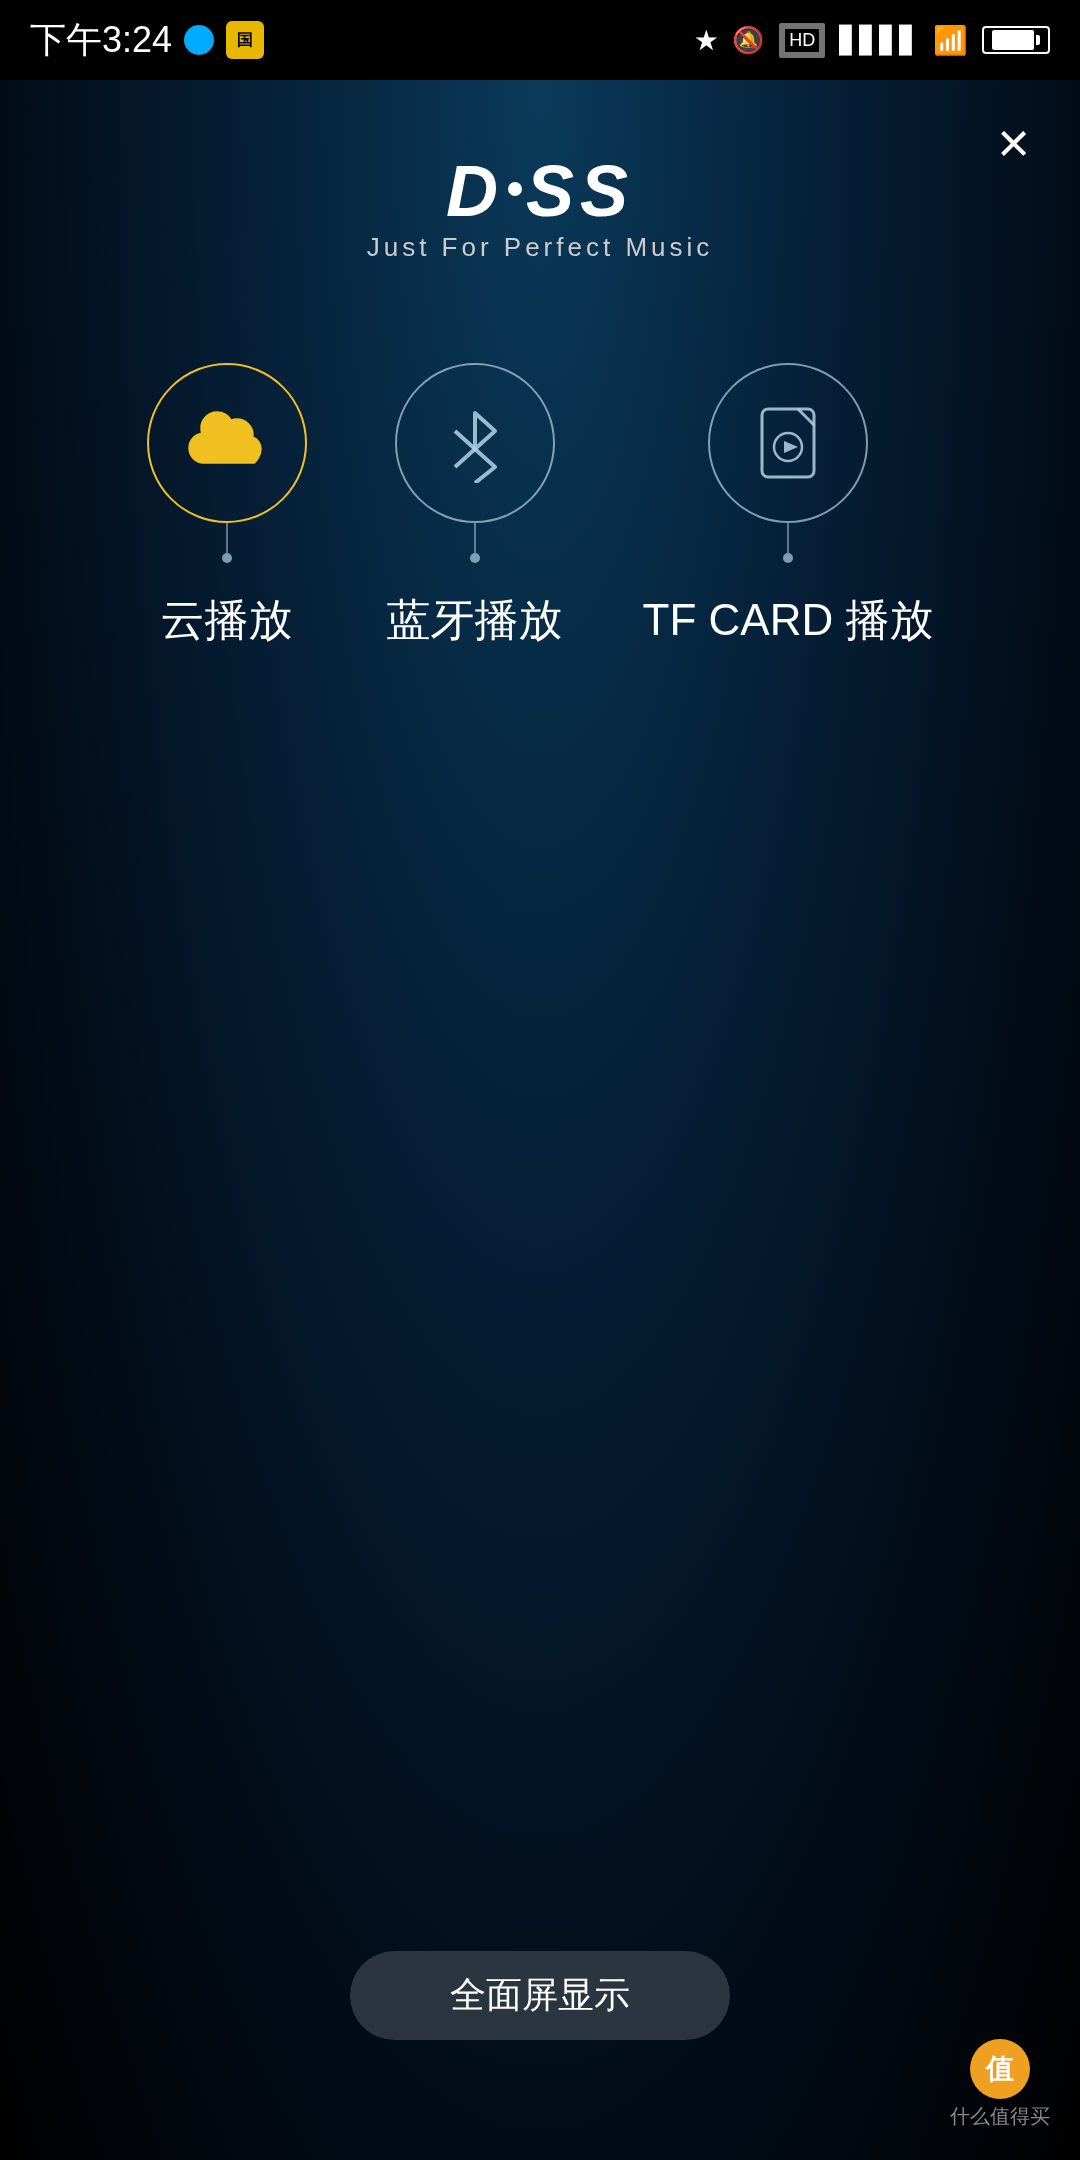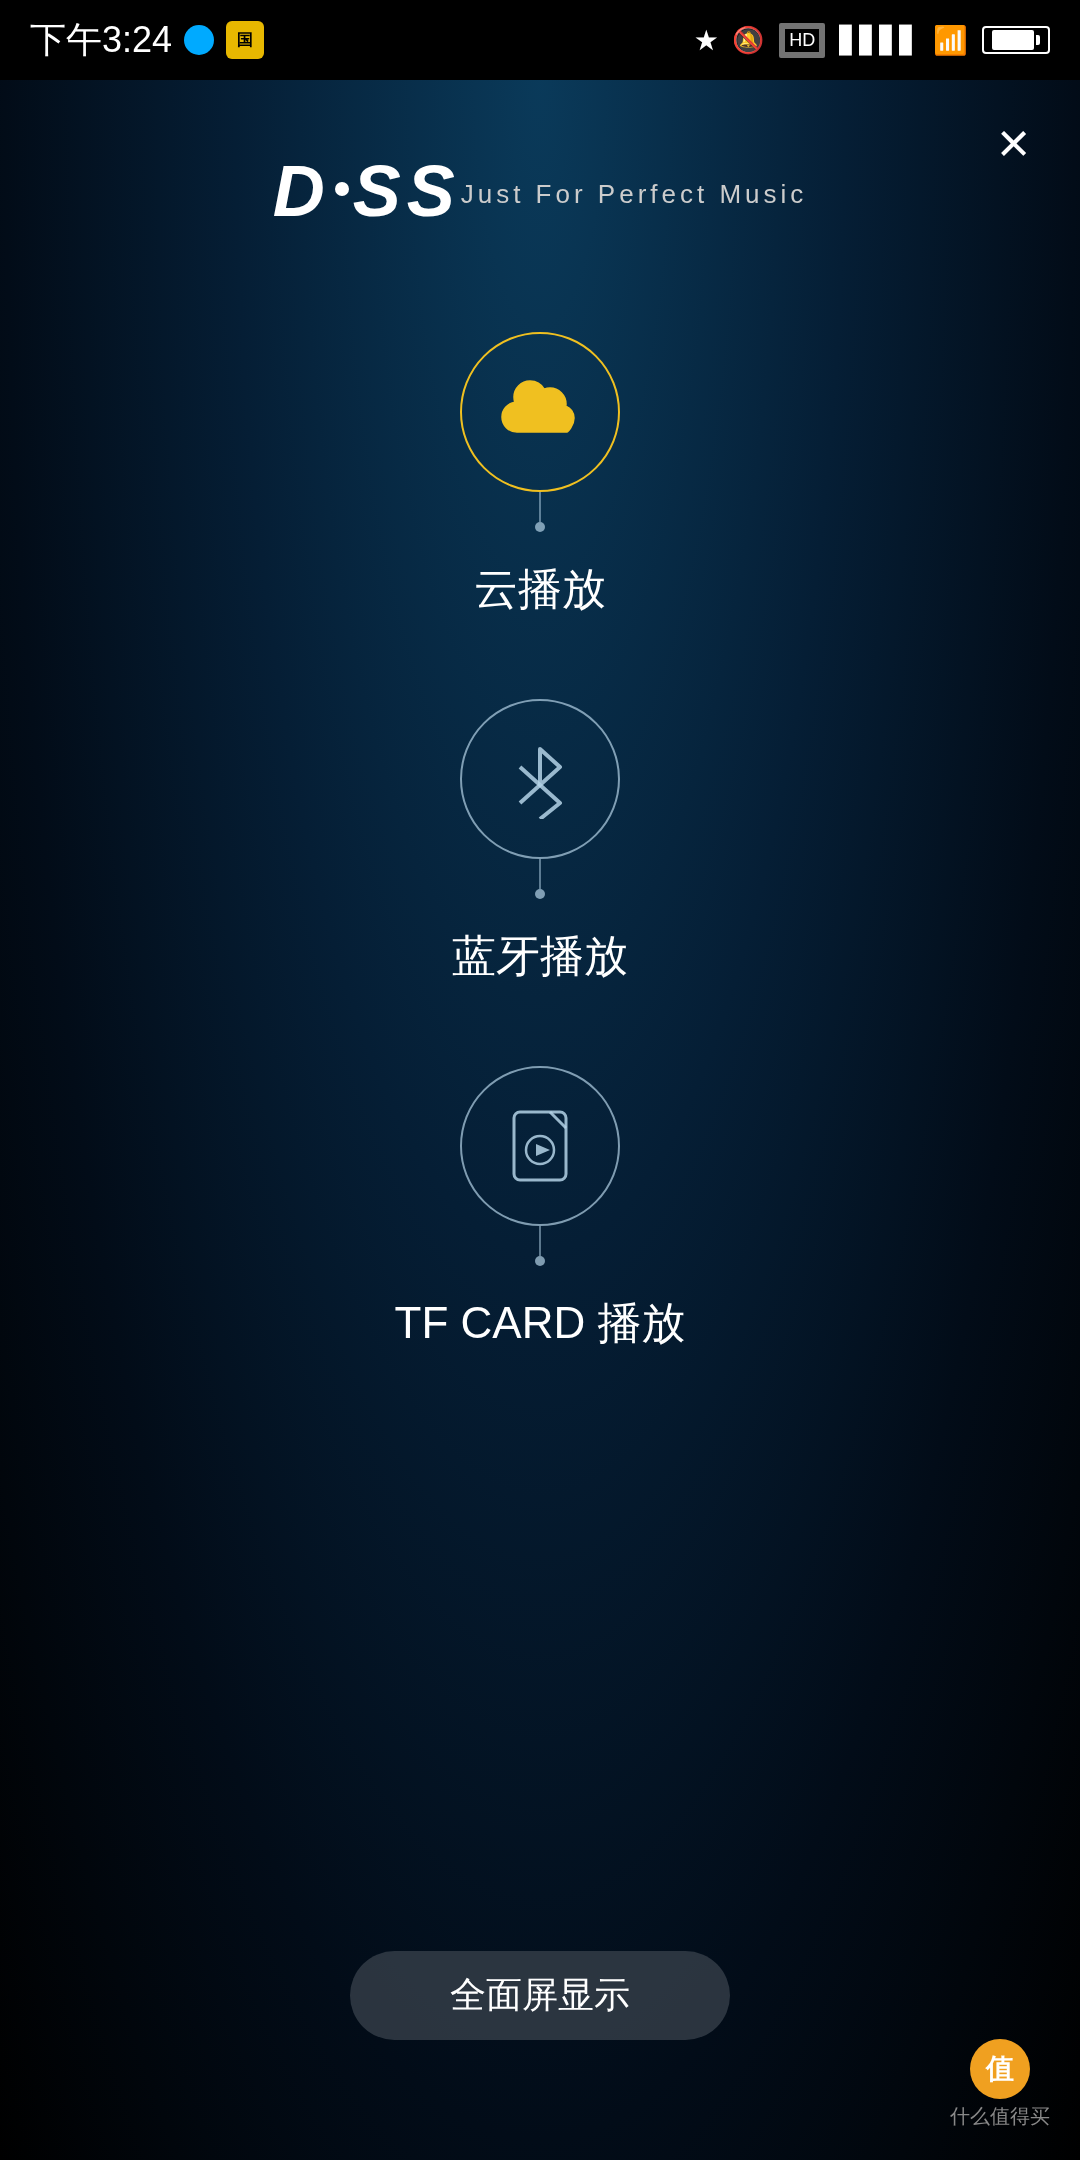--- a/index.html
+++ b/index.html
@@ -71,20 +71,21 @@
       font-size: 56px;
       font-weight: 300;
       cursor: pointer;
       z-index: 10;
     }
 
     
     .logo-section {
       margin-top: 80px;
       display: flex;
+      flex-direction: column;
       align-items: center;
     }
 
     .logo-text {
       color: #fff;
       font-size: 72px;
       font-weight: 900;
       letter-spacing: 6px;
       font-style: italic;
     }
@@ -98,28 +99,27 @@
       margin: 0 4px;
       vertical-align: middle;
       position: relative;
       top: -8px;
     }
 
     .logo-subtitle {
       color: #ccc;
       font-size: 26px;
       letter-spacing: 4px;
-      margin-top: 6px;
       font-weight: 300;
     }
 
     
     .menu-section {
       display: flex;
-      flex-direction: column;
+      flex-direction: row;
       align-items: center;
       margin-top: 100px;
       gap: 80px;
     }
 
     .menu-item {
       display: flex;
       flex-direction: column;
       align-items: center;
       cursor: pointer;

